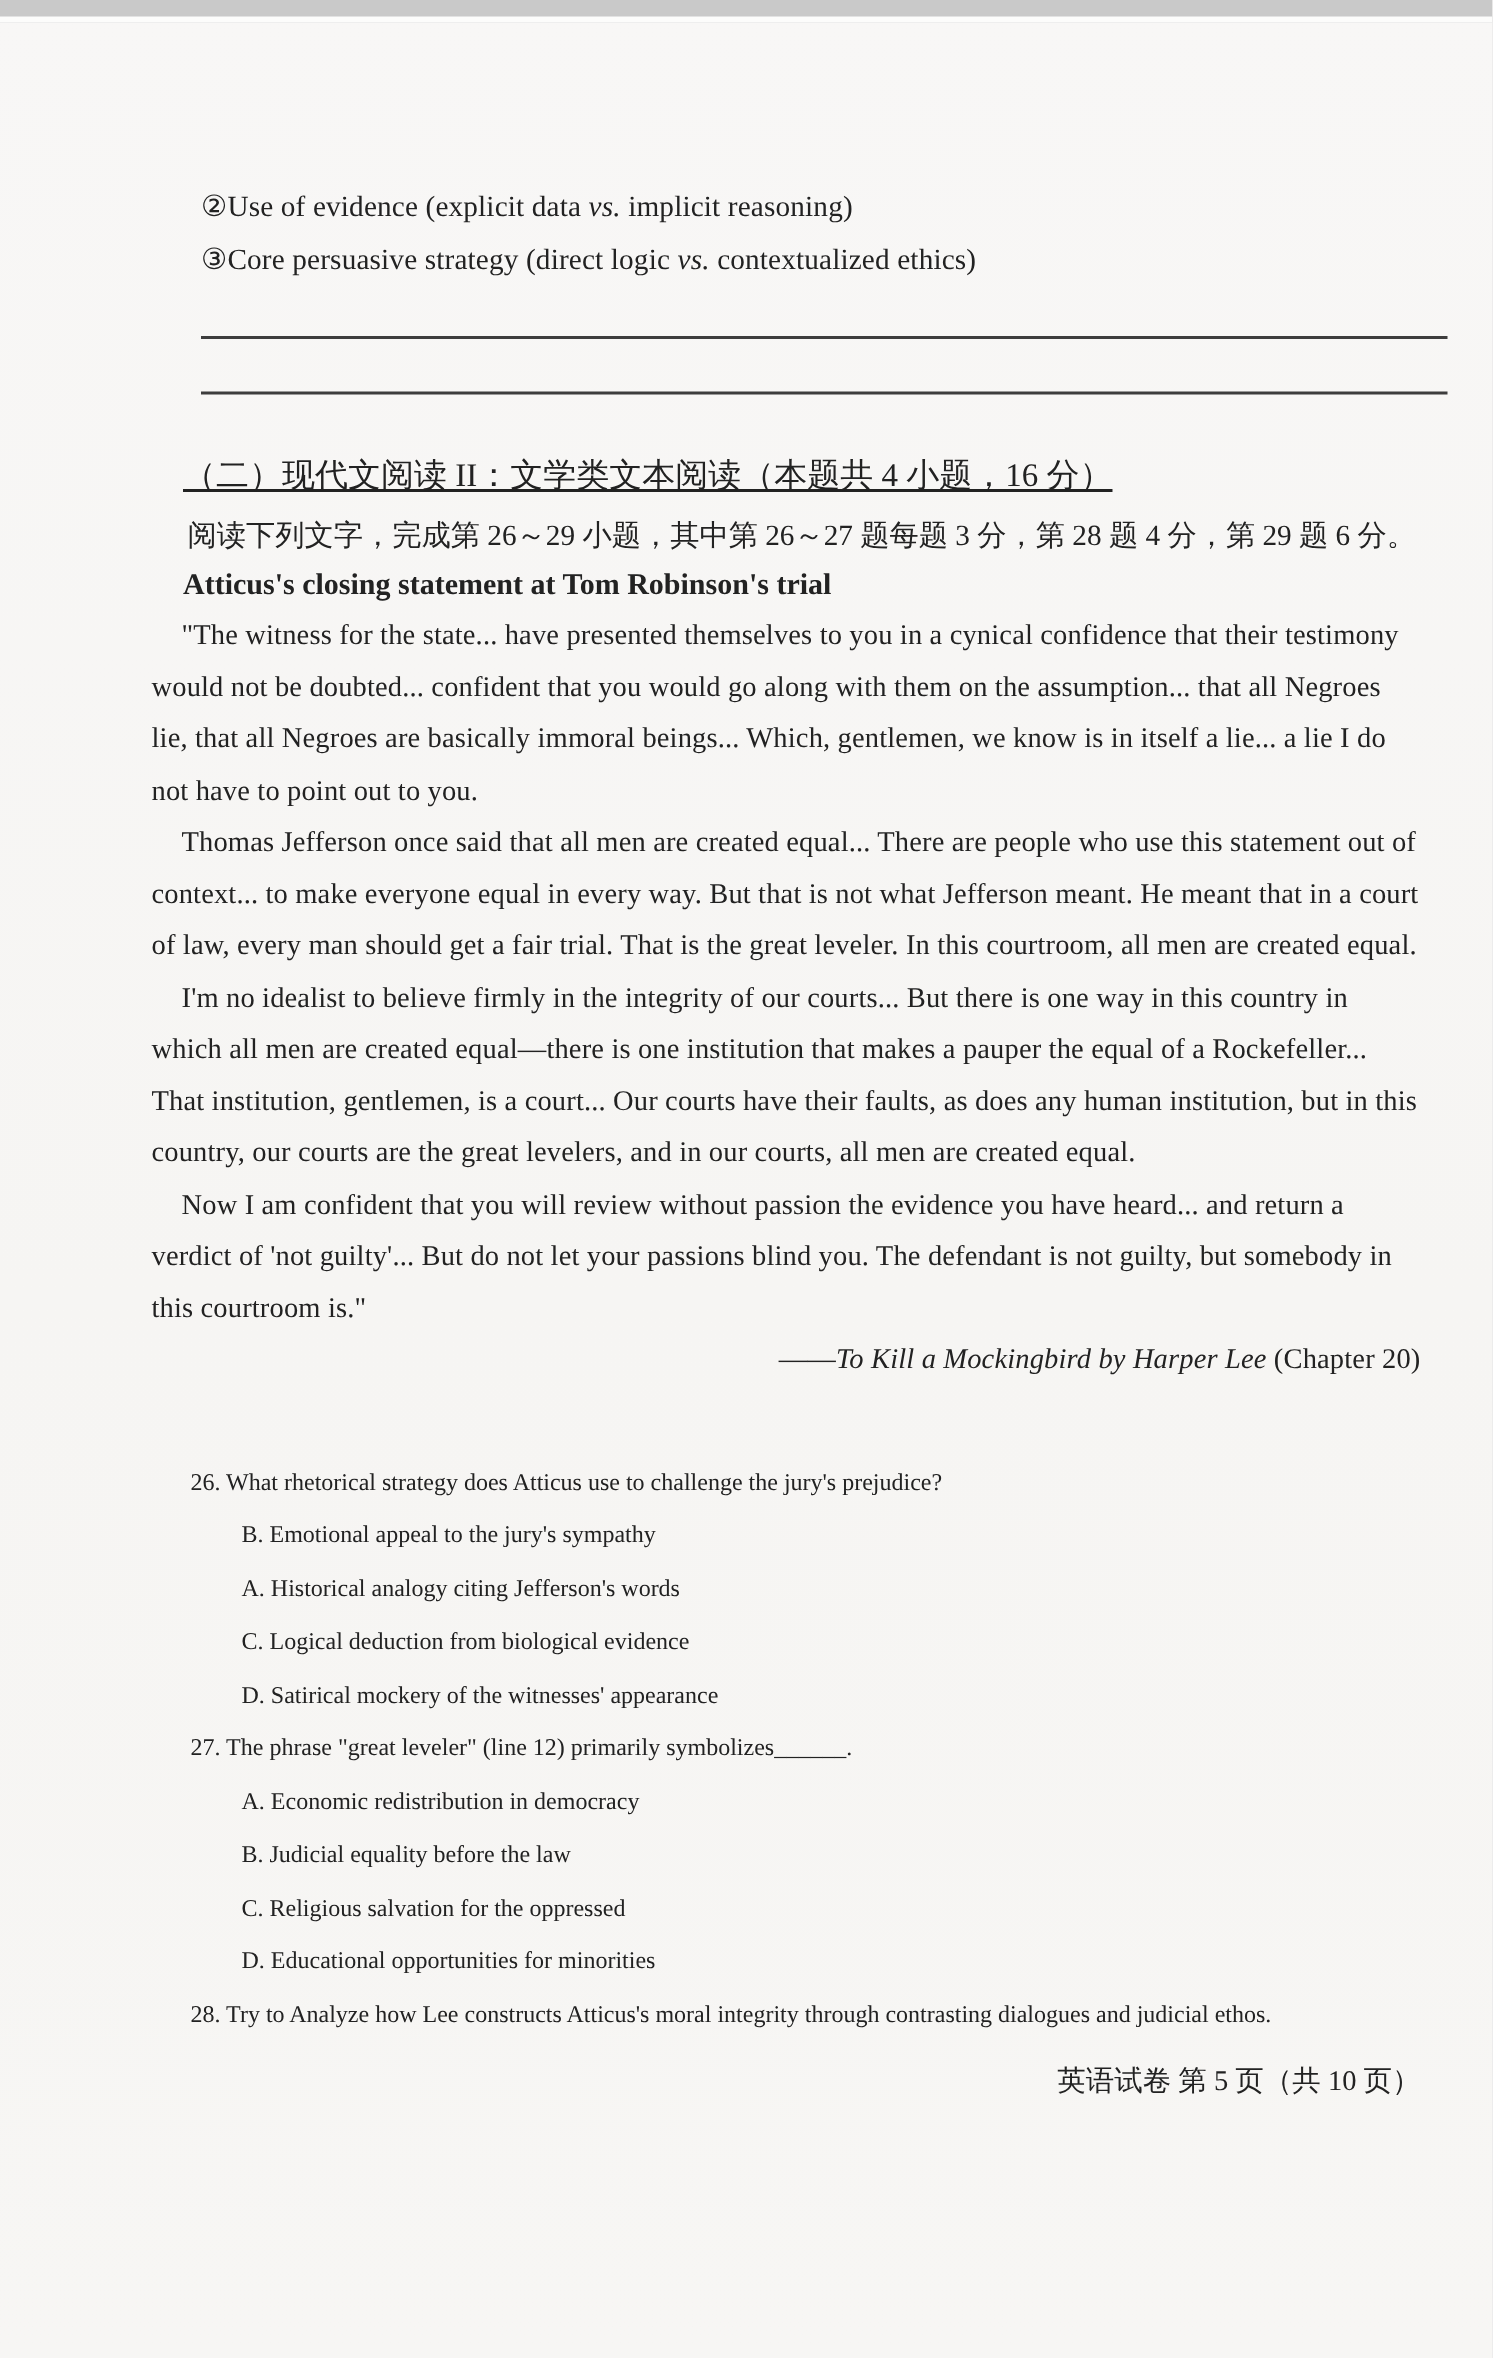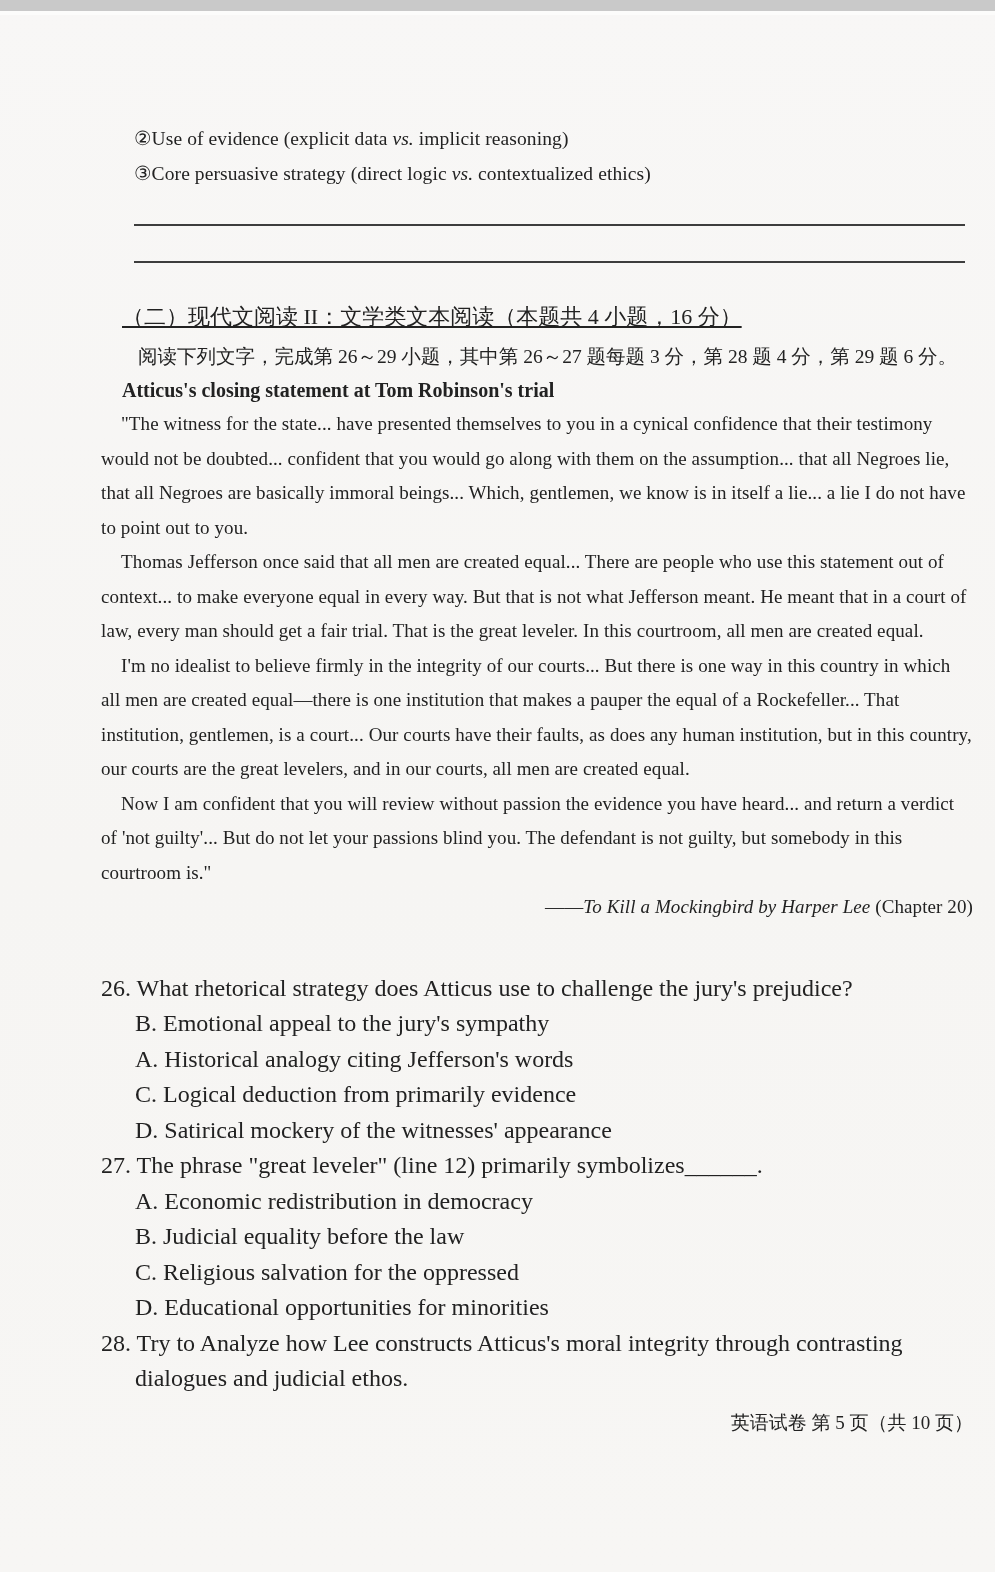--- a/index.html
+++ b/index.html
@@ -12,21 +12,21 @@
     color: #222;
     overflow: hidden;
     position: relative;
   }
   .top-bar {
     height: 11px;
     background: #c9c9c9;
     border-bottom: 4px solid #fcfcfb;
   }
   .content {
-    padding: 106px 22px 0 101px;
+    padding: 106px 48px 0 101px;
   }
 
   
   .prelude p {
     margin: 0 0 0 33px;
     font-size: 19.5px;
     line-height: 35px;
     letter-spacing: 0.1px;
   }
   .prelude i { font-style: italic; }
@@ -71,22 +71,23 @@
   .attribution {
     text-align: right;
     font-size: 19.5px;
     line-height: 35px;
     margin: 0;
   }
   .attribution i { font-style: italic; }
 
   .questions {
     margin-top: 46px;
-    font-size: 24px;
+    font-size: 16px;
     line-height: 35.5px;
+    margin-left: 26px;
   }
   .question {
     margin: 0;
     padding-left: 34px;
     text-indent: -34px;
   }
   .option {
     margin: 0 0 0 34px;
   }
 
@@ -122,21 +123,21 @@
       <p>Thomas Jefferson once said that all men are created equal... There are people who use this statement out of context... to make everyone equal in every way. But that is not what Jefferson meant. He meant that in a court of law, every man should get a fair trial. That is the great leveler. In this courtroom, all men are created equal.</p>
       <p>I'm no idealist to believe firmly in the integrity of our courts... But there is one way in this country in which all men are created equal—there is one institution that makes a pauper the equal of a Rockefeller... That institution, gentlemen, is a court... Our courts have their faults, as does any human institution, but in this country, our courts are the great levelers, and in our courts, all men are created equal.</p>
       <p>Now I am confident that you will review without passion the evidence you have heard... and return a verdict of 'not guilty'... But do not let your passions blind you. The defendant is not guilty, but somebody in this courtroom is."</p>
       <p class="attribution"><span>——</span><i>To Kill a Mockingbird by Harper Lee</i><span> (Chapter 20)</span></p>
     </div>
 
     <div class="questions">
       <p class="question"><span>26.</span><span> What rhetorical strategy does Atticus use to challenge the jury's prejudice?</span></p>
       <p class="option">B. Emotional appeal to the jury's sympathy</p>
       <p class="option">A. Historical analogy citing Jefferson's words</p>
-      <p class="option">C. Logical deduction from primarily evidence</p>
+      <p class="option">C. Logical deduction from biological evidence</p>
       <p class="option">D. Satirical mockery of the witnesses' appearance</p>
 
       <p class="question"><span>27.</span><span> The phrase "great leveler" (line 12) primarily symbolizes______.</span></p>
       <p class="option">A. Economic redistribution in democracy</p>
       <p class="option">B. Judicial equality before the law</p>
       <p class="option">C. Religious salvation for the oppressed</p>
       <p class="option">D. Educational opportunities for minorities</p>
 
       <p class="question"><span>28.</span><span> Try to Analyze how Lee constructs Atticus's moral integrity through contrasting dialogues and judicial ethos.</span></p>
     </div>

